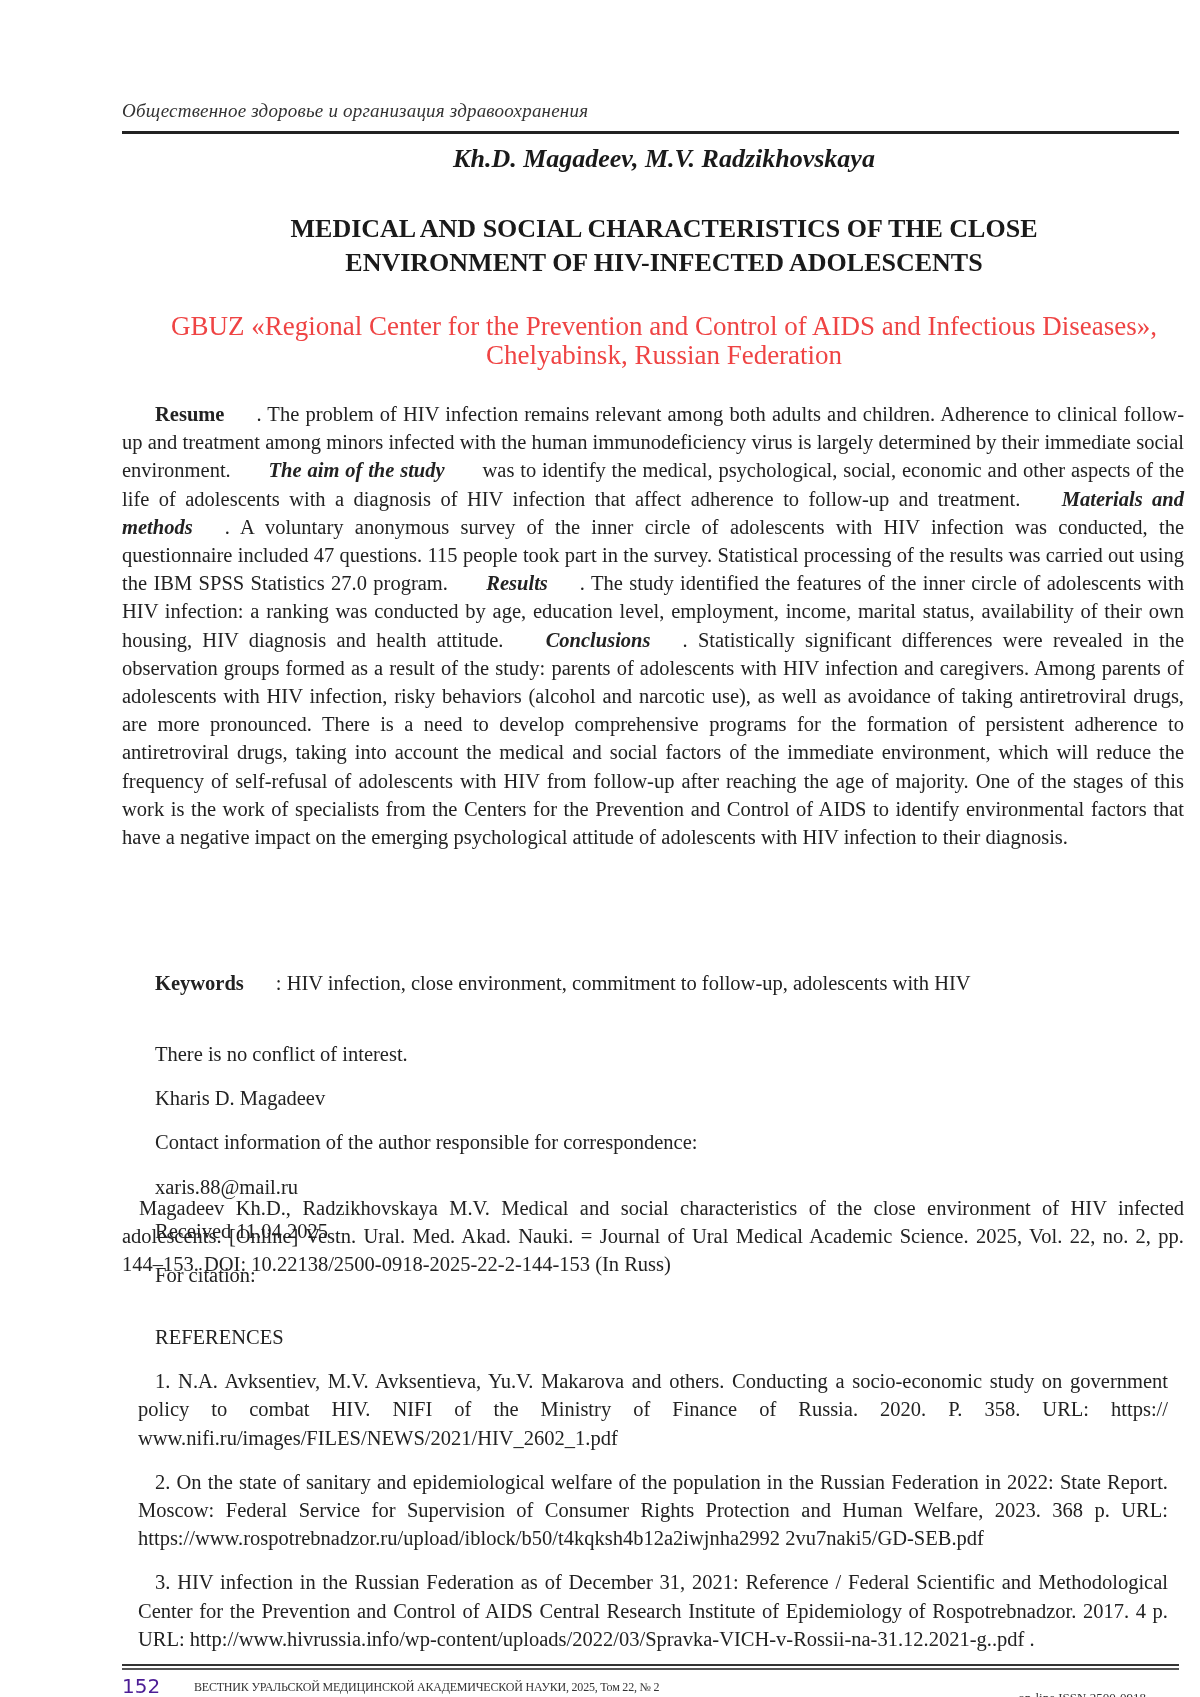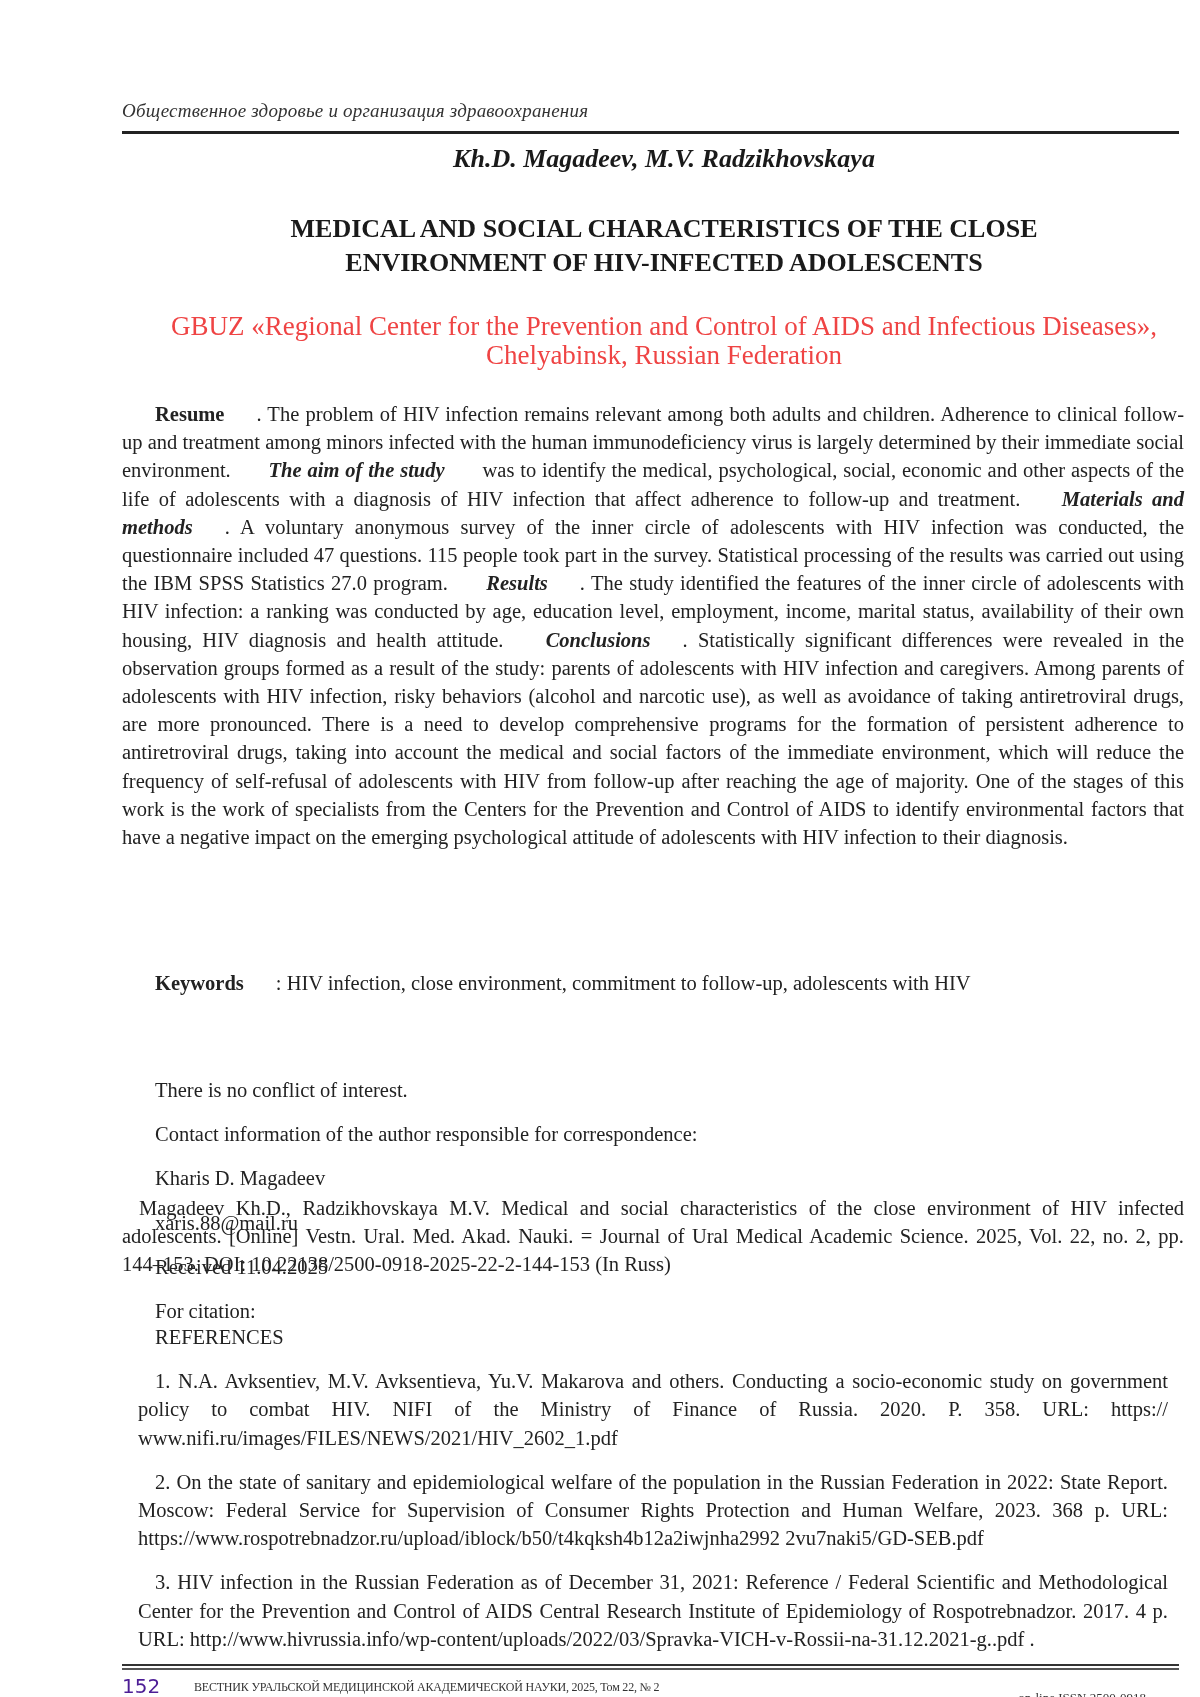--- a/index.html
+++ b/index.html
@@ -67,21 +67,21 @@
       position: absolute;
       left: 58px;
       width: 1062px;
       font-size: 20.5px;
       line-height: 28.2px;
       text-align: justify;
       color: #222;
     }
     .abstract { top: 336px; text-indent: 17px; }
     .keywords { top: 905px; text-indent: 17px; }
-    .plain-lines { top: 996px; }
+    .plain-lines { top: 960px; }
     .plain-lines .ln { display: block; padding-left: 17px; text-align: left; }
     .citation { top: 1130px; text-indent: 17px; }
     .references { top: 1243px; }
     .references .ref-head { display: block; padding-left: 17px; }
     .references .ref { display: block; text-indent: 17px; text-align: justify; }
     b, .bold { font-weight: bold; }
     .bi { font-weight: bold; font-style: italic; }
     .foot-rule-top {
       position: absolute;
       left: 58px; top: 1600px;
@@ -148,22 +148,22 @@
     <span>GBUZ «Regional Center for the Prevention and Control of AIDS and Infectious Diseases»,</span><br>
     <span>Chelyabinsk, Russian Federation</span>
   </div>
 
   <div class="body-block abstract"><span class="bold">Resume</span><span>. The problem of HIV infection remains relevant among both adults and children. Adherence to clinical follow-up and treatment among minors infected with the human immunodeficiency virus is largely determined by their immediate social environment. </span><span class="bi">The aim of the study</span><span> was to identify the medical, psychological, social, economic and other aspects of the life of adolescents with a diagnosis of HIV infection that affect adherence to follow-up and treatment. </span><span class="bi">Materials and methods</span><span>. A voluntary anonymous survey of the inner circle of adolescents with HIV infection was conducted, the questionnaire included 47 questions. 115 people took part in the survey. Statistical processing of the results was carried out using the IBM SPSS Statistics 27.0 program. </span><span class="bi">Results</span><span>. The study identified the features of the inner circle of adolescents with HIV infection: a ranking was conducted by age, education level, employment, income, marital status, availability of their own housing, HIV diagnosis and health attitude. </span><span class="bi">Conclusions</span><span>. Statistically significant differences were revealed in the observation groups formed as a result of the study: parents of adolescents with HIV infection and caregivers. Among parents of adolescents with HIV infection, risky behaviors (alcohol and narcotic use), as well as avoidance of taking antiretroviral drugs, are more pronounced. There is a need to develop comprehensive programs for the formation of persistent adherence to antiretroviral drugs, taking into account the medical and social factors of the immediate environment, which will reduce the frequency of self-refusal of adolescents with HIV from follow-up after reaching the age of majority. One of the stages of this work is the work of specialists from the Centers for the Prevention and Control of AIDS to identify environmental factors that have a negative impact on the emerging psychological attitude of adolescents with HIV infection to their diagnosis.</span></div>
 
   <div class="body-block keywords"><span class="bold">Keywords</span><span>: HIV infection, close environment, commitment to follow-up, adolescents with HIV</span></div>
 
   <div class="body-block plain-lines">
     <span class="ln">There is no conflict of interest.</span>
+    <span class="ln">Kharis D. Magadeev</span>
     <span class="ln">Contact information of the author responsible for correspondence:</span>
-    <span class="ln">Kharis D. Magadeev</span>
     <span class="ln">xaris.88@mail.ru</span>
     <span class="ln">Received 11.04.2025</span>
     <span class="ln">For citation:</span>
   </div>
 
   <div class="body-block citation">Magadeev Kh.D., Radzikhovskaya M.V. Medical and social characteristics of the close environment of HIV infected adolescents. [Online] Vestn. Ural. Med. Akad. Nauki. = Journal of Ural Medical Academic Science. 2025, Vol. 22, no. 2, pp. 144–153. DOI: 10.22138/2500-0918-2025-22-2-144-153 (In Russ)</div>
 
   <div class="body-block references">
     <span class="ref-head">REFERENCES</span>
     <span class="ref">1. N.A. Avksentiev, M.V. Avksentieva, Yu.V. Makarova and others. Conducting a socio-economic study on government policy to combat HIV. NIFI of the Ministry of Finance of Russia. 2020. P. 358. URL: https:// www.nifi.ru/images/FILES/NEWS/2021/HIV_2602_1.pdf</span>

